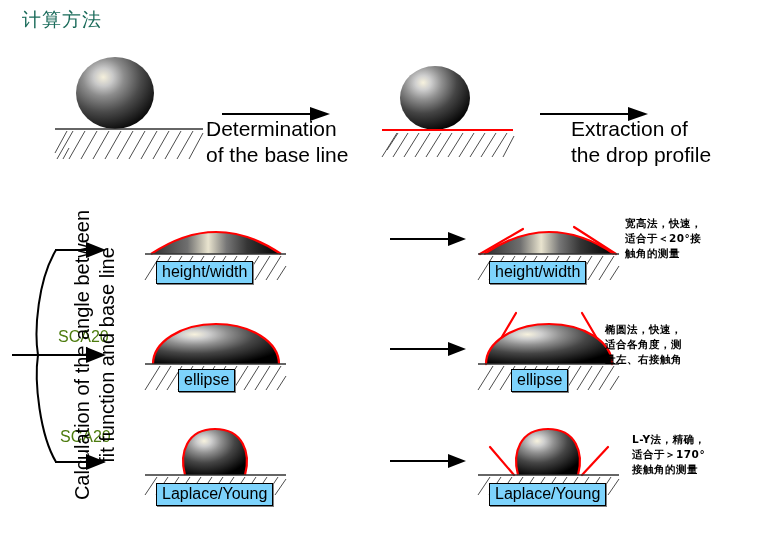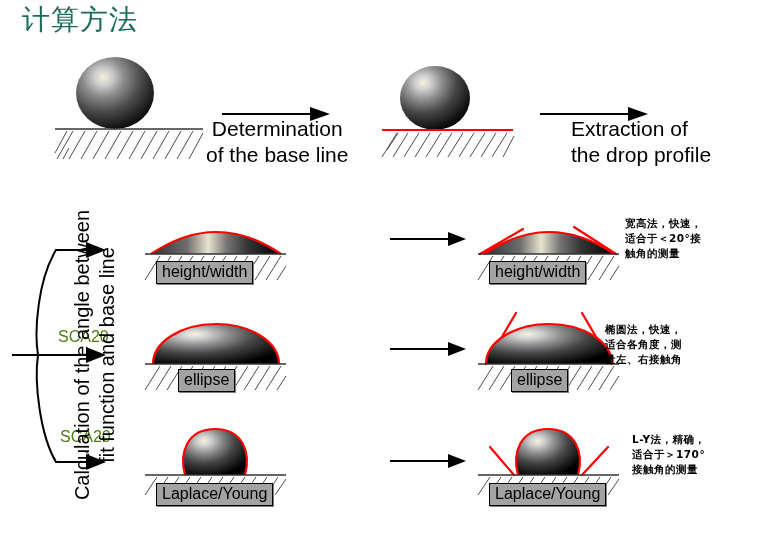--- a/index.html
+++ b/index.html
@@ -6,21 +6,21 @@
   body{
     width:775px;height:537px;position:relative;overflow:hidden;
     font-family:"Liberation Sans","DejaVu Sans",sans-serif;
     color:#000;
   }
   .abs{position:absolute;}
 
   
   #page-title{
     left:22px;top:3px;
-    font-size:28px;line-height:33px;
+    font-size:19px;line-height:33px;
     color:#1a6b5a;
     font-family:"DejaVu Sans","Liberation Sans",sans-serif;
     white-space:nowrap;
     letter-spacing:1px;
   }
 
   
   .flowtext{
     font-size:21px;line-height:26px;white-space:pre;color:#000;
     font-family:"Liberation Sans","DejaVu Sans",sans-serif;
@@ -40,21 +40,21 @@
     width:330px;
     transform:rotate(-90deg);
     transform-origin:center center;
     font-size:20px;line-height:25px;
     text-align:center;white-space:pre;
   }
 
   
   .method-box{
     border:1px solid #000;
-    background:#a3a3a3;
+    background:#7dd3fc;
     font-size:16px;line-height:18px;
     padding:1px 5px 2px 5px;
     white-space:nowrap;
     color:#000;
     box-shadow:1px 1px 0 #808080;
   }
 
   
   svg{position:absolute;left:0;top:0;overflow:visible;}
   .hatchline{stroke:#4d4d4d;stroke-width:1;fill:none;}
@@ -116,21 +116,21 @@
       <path d="M134 104 L148 78"></path>
     <path d="M0 98 L12 76"></path>
     <path d="M8 104 L14 93"></path>
   </g>
 </svg>
 
 <svg class="abs" style="left:222px;top:105px;" width="110" height="20" viewBox="0 0 110 20">
   <line class="arrow" x1="0" y1="9" x2="90" y2="9"></line>
   <polygon class="arrowhead" points="88,2 108,9 88,16"></polygon>
 </svg>
-<div class="abs flowtext" style="left:206px;top:116px;text-align:center;">Determination
+<div class="abs flowtext" style="left:206px;top:116px;">Determination
 of the base line</div>
 
 <svg class="abs" style="left:382px;top:58px;" width="135" height="105" viewBox="0 0 135 105">
   <ellipse cx="53" cy="40" rx="35" ry="32" fill="url(#sphereGrad2)"></ellipse>
   <line class="baseline-red" x1="0" y1="72" x2="131" y2="72"></line>
   <g class="hatchline">
     <path d="M0 99 L15 75"></path>
       <path d="M11 99 L26 75"></path>
       <path d="M22 99 L37 75"></path>
     <path d="M33 99 L48 75"></path>

